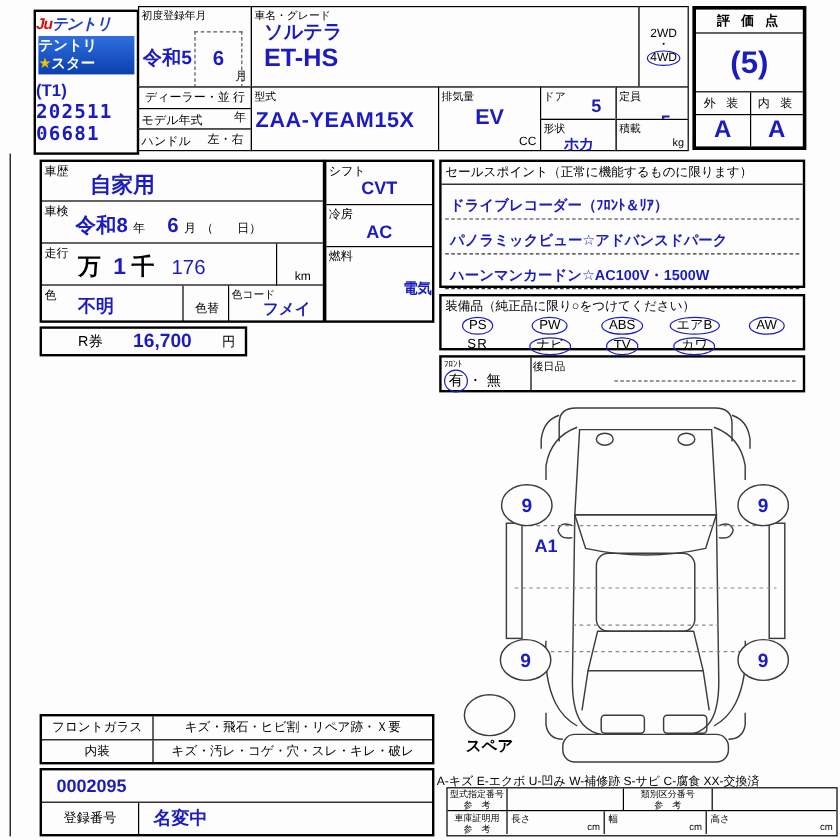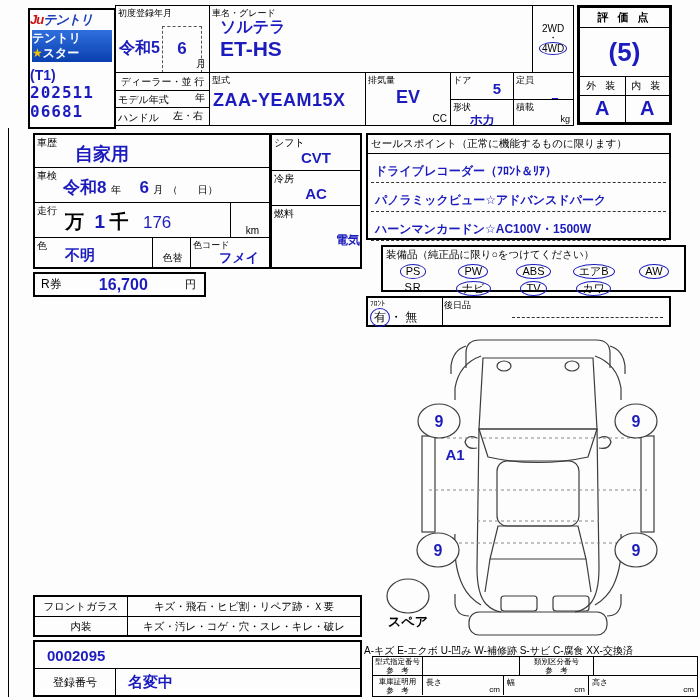--- a/index.html
+++ b/index.html
@@ -178,40 +178,40 @@
     <div class="abs" style="left:0;top:35px;width:100%;height:35px;border-top:1px solid #000;">
       <span class="sl" style="font-size:10px;">冷房</span>
       <div class="blue b" style="margin-top:14px;text-align:center;font-size:15px;">AC</div>
     </div>
     <div class="abs" style="left:0;top:70px;width:100%;height:62px;border-top:1px solid #000;">
       <span class="sl" style="font-size:10px;">燃料</span>
       <div class="blue b" style="margin-top:26px;text-align:right;font-size:12px;">電気</div>
     </div>
   </div>
 
-  <div class="box" style="left:33px;top:272px;width:173px;height:25px;display:flex;align-items:center;">
+  <div class="box" style="left:33px;top:272px;width:173px;height:25px;display:flex;align-items:center;padding-left:24px;">
     <span style="font-size:12px;margin-left:6px;">R券</span>
     <span class="blue b" style="font-size:16px;flex:1;text-align:center;">16,700</span>
     <span style="font-size:11px;margin-right:8px;">円</span>
   </div>
 
   <div class="box" style="left:366px;top:133px;width:305px;height:107px;">
     <div style="font-size:10.5px;padding:2px 3px;border-bottom:1px solid #000;white-space:nowrap;">セールスポイント（正常に機能するものに限ります）</div>
     <div class="spitem">
         <span class="blue">ドライブレコーダー（ﾌﾛﾝﾄ＆ﾘｱ）</span>
       </div>
     <div class="spitem">
         <span class="blue">パノラミックビュー☆アドバンスドパーク</span>
       </div>
     <div class="spitem">
         <span class="blue">ハーンマンカードン☆AC100V・1500W</span>
       </div>
   </div>
 
-  <div class="box" style="left:366px;top:245px;width:305px;height:47px;margin-left:15px;">
+  <div class="box" style="left:366px;top:245px;width:305px;height:47px;">
     <div style="font-size:10.5px;padding:1px 3px;white-space:nowrap;">装備品（純正品に限り○をつけてください）</div>
     <div style="display:grid;grid-template-columns:repeat(5,1fr);text-align:center;font-size:11px;line-height:13px;margin-top:1px;">
       <div><span class="circ">PS</span></div>
       <div><span class="circ">PW</span></div>
       <div><span class="circ">ABS</span></div>
       <div><span class="circ">エアB</span></div>
       <div><span class="circ">AW</span></div>
     </div>
     <div style="display:grid;grid-template-columns:repeat(5,1fr);text-align:center;font-size:11px;line-height:13px;margin-top:2px;">
       <div><span style="padding:0 5px;letter-spacing:1px;">SR</span></div>

